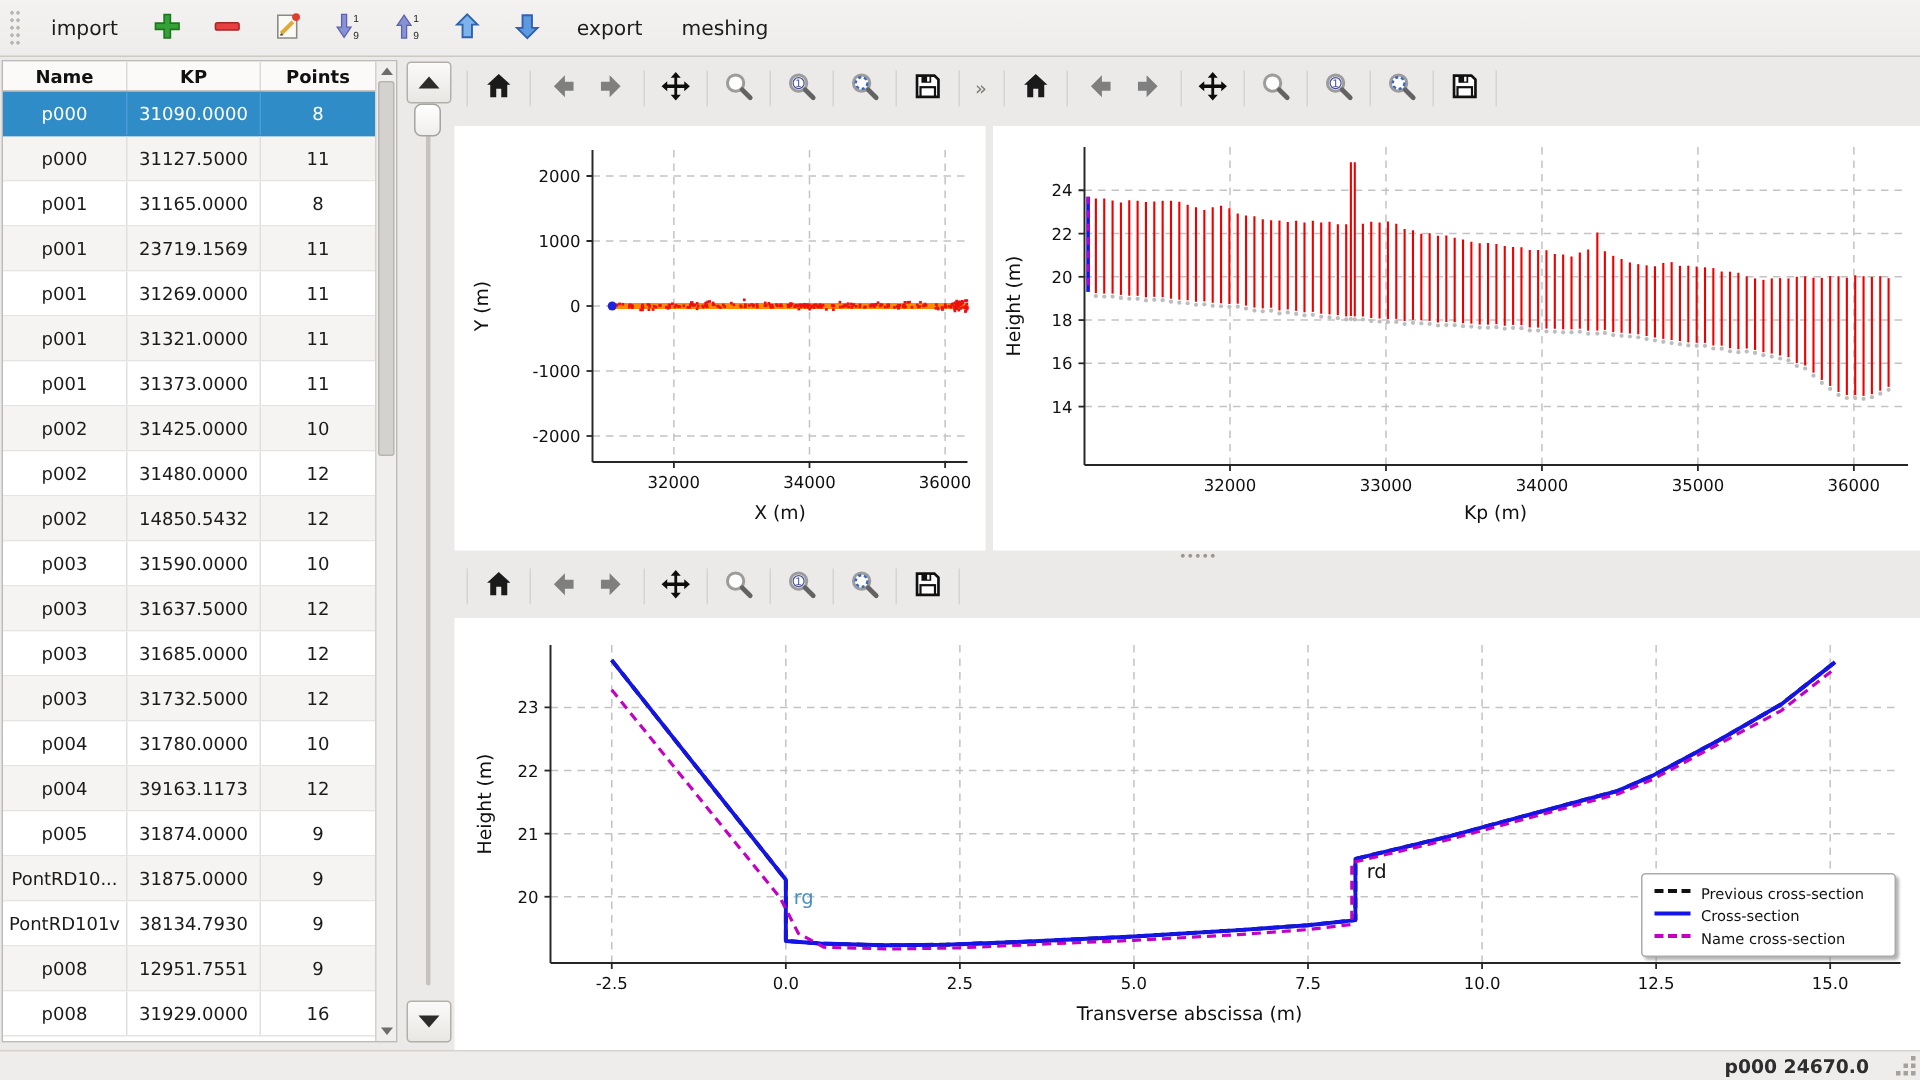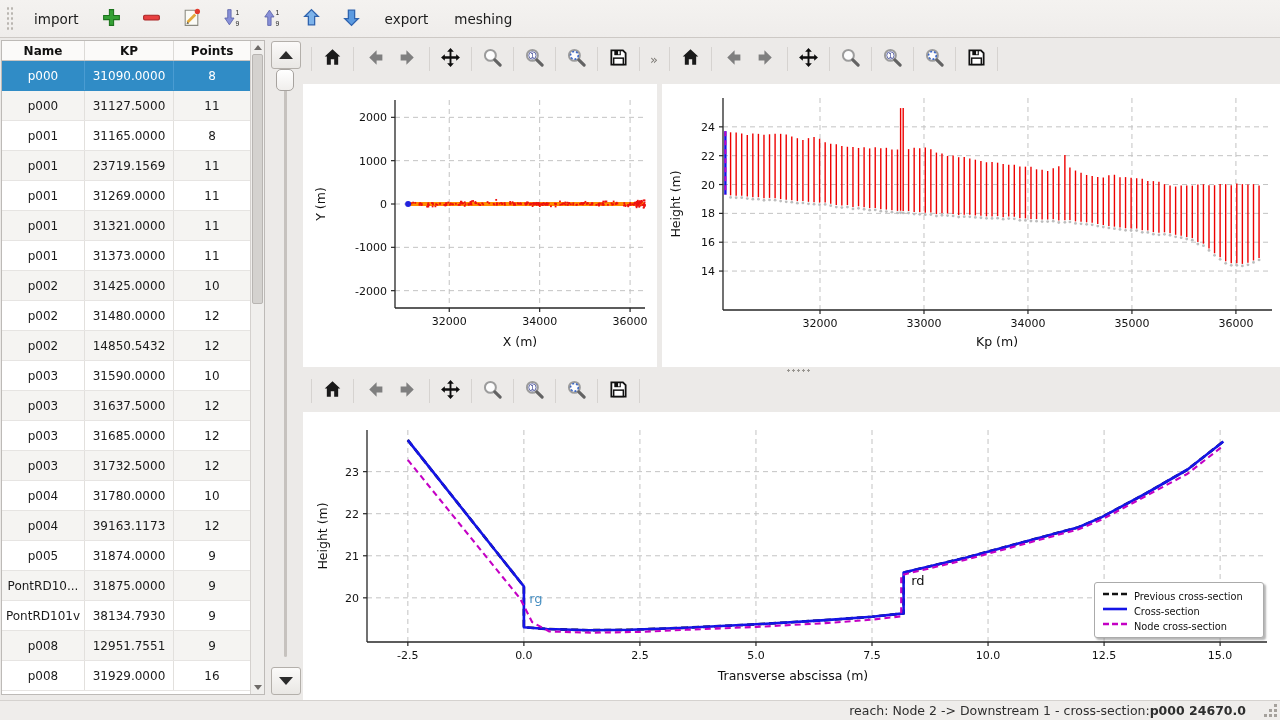--- a/index.html
+++ b/index.html
@@ -1052,23 +1052,22 @@
         <div class="leg-row">
           <span><svg width="26" height="8">
               <line x1="1" y1="4" x2="25" y2="4" stroke="#1414e6" stroke-width="2.6"></line>
             </svg></span>
           <span class="leg-label">Cross-section</span>
         </div>
         <div class="leg-row">
           <span><svg width="26" height="8">
               <line x1="1" y1="4" x2="25" y2="4" stroke="#c400c4" stroke-width="2.6" stroke-dasharray="6 3"></line>
             </svg></span>
-          <span class="leg-label">Node cross-section</span>
+          <span class="leg-label">Name cross-section</span>
         </div>
       </div>
   </div>
 
   <div id="status-bar">
-    <span>reach: Node 2 -&gt; Downstream 1 - cross-section: </span>
     <b>p000 24670.0</b>
   </div>
   <div id="resize-grip"></div>
 </div>
 
 </body></html>

